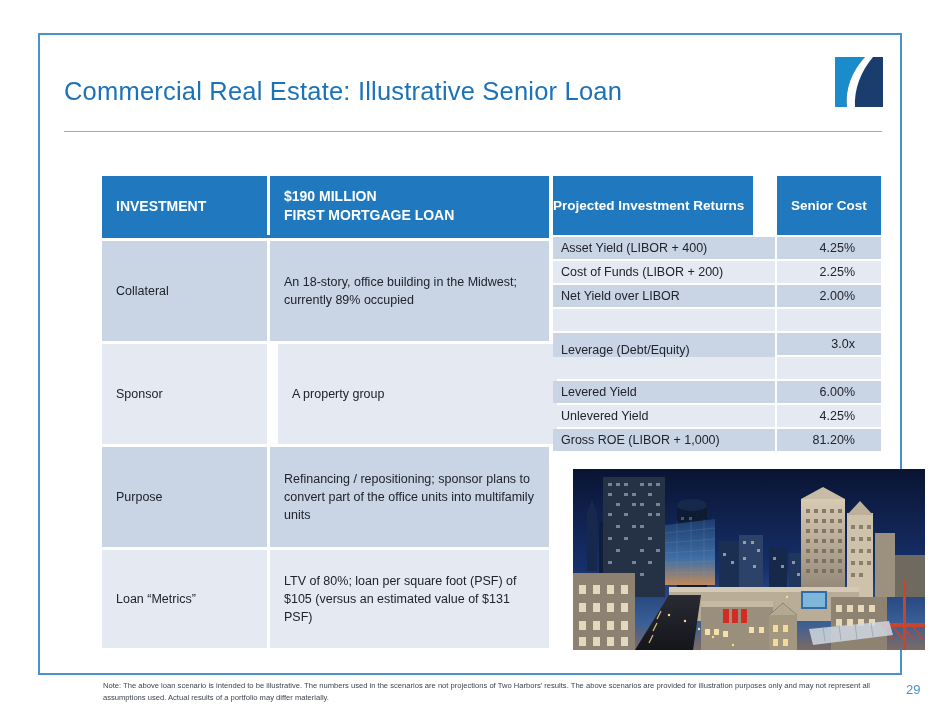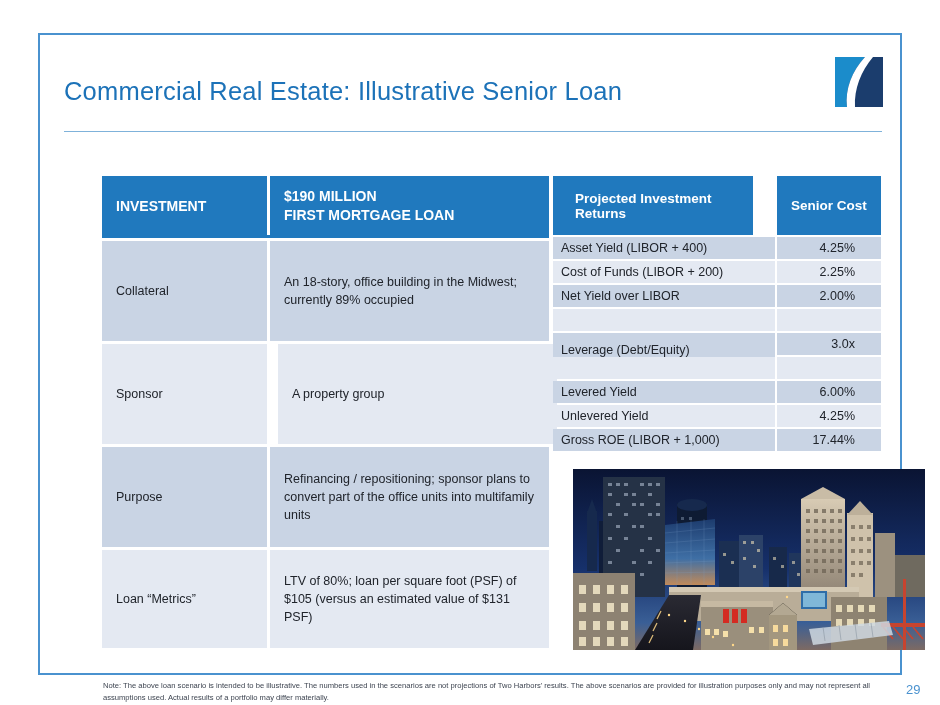--- a/index.html
+++ b/index.html
@@ -84,21 +84,21 @@
               align-items: center; }
   .lt-hdr-b .two-line { line-height: 1.35; }
 
   .lt-underline { position: absolute; left: 0; top: 59px; width: 447px; height: 3px; background: #2079BE; }
 
   .lt-lbl { left: 0;     width: 165px; padding-left: 14px; font-size: 12.5px; }
   .lt-val { left: 168px; width: 279px; padding: 0 14px; font-size: 12.5px; line-height: 1.45; }
 
   
   #ret-table { left: 513px; top: 141px; width: 328px; height: 272px; }
-  .rt-hdr-a { left: 0;     top: 0; width: 200px; height: 59px; padding-left: 22px; font-size: 13.5px; }
+  .rt-hdr-a { left: 0;     top: 0; width: 200px; height: 59px; padding-left: 0; font-size: 13.5px; }
   .rt-hdr-b { left: 224px; top: 0; width: 104px; height: 59px; font-size: 13.5px; justify-content: center; }
 
   .rt-lbl { left: 0;     width: 222px; padding-left: 8px; font-size: 12.5px; }
   .rt-val { left: 224px; width: 104px; padding-right: 26px; font-size: 12.5px; justify-content: flex-end; }
 
   
   .photo {
     position: absolute;
     left: 533px;
     top: 434px;
@@ -192,21 +192,21 @@
     <div class="cell light rt-lbl" style="top:181px;height:22px;"></div>
     <div class="cell light rt-val" style="top:181px;height:22px;"></div>
 
     <div class="cell dark  rt-lbl" style="top:205px;height:22px;">Levered Yield</div>
     <div class="cell dark  rt-val" style="top:205px;height:22px;">6.00%</div>
 
     <div class="cell light rt-lbl" style="top:229px;height:22px;">Unlevered Yield</div>
     <div class="cell light rt-val" style="top:229px;height:22px;">4.25%</div>
 
     <div class="cell dark  rt-lbl" style="top:253px;height:22px;">Gross ROE (LIBOR + 1,000)</div>
-    <div class="cell dark  rt-val" style="top:253px;height:22px;">17.44%</div>
+    <div class="cell dark  rt-val" style="top:253px;height:22px;">81.20%</div>
   </div>
 
   <div class="photo">
     <svg width="352" height="181" viewBox="0 0 352 181">
       <defs>
         <linearGradient id="sky" x1="0" y1="0" x2="0" y2="1">
           <stop offset="0%" stop-color="#0a1433"></stop>
           <stop offset="55%" stop-color="#16306b"></stop>
           <stop offset="85%" stop-color="#3a5f96"></stop>
           <stop offset="100%" stop-color="#7d6a63"></stop>

